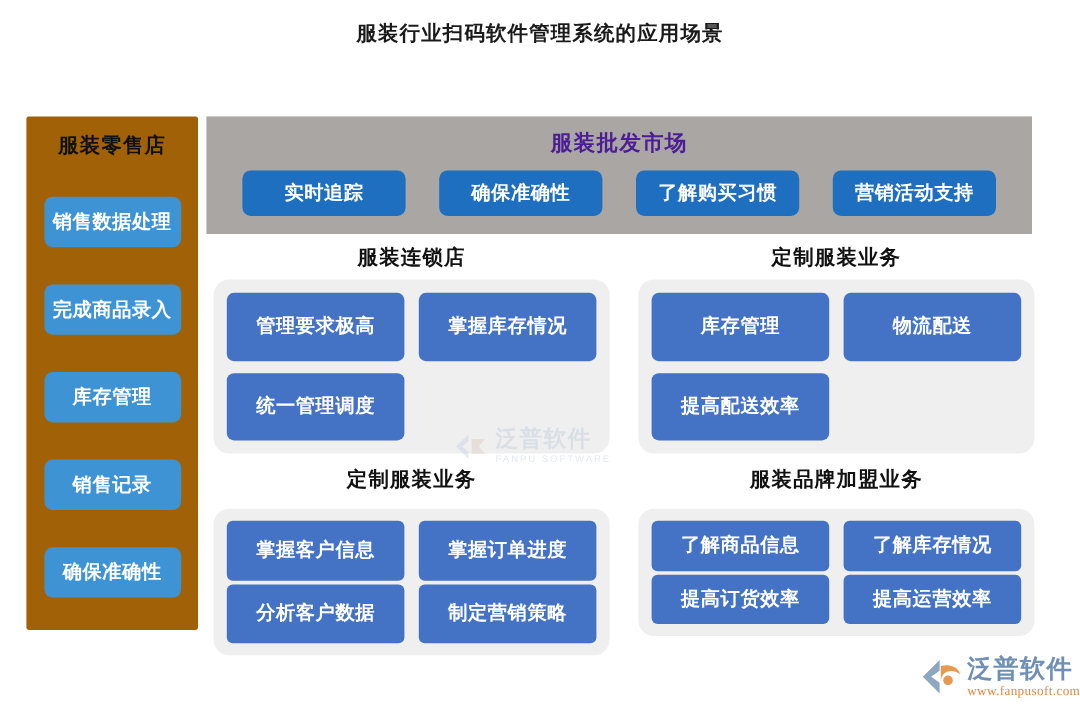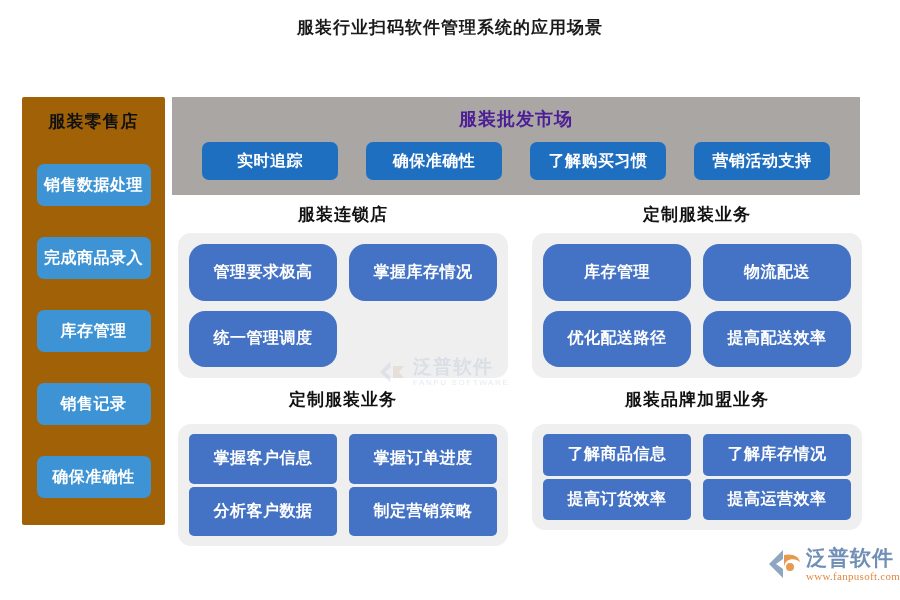--- a/index.html
+++ b/index.html
@@ -137,21 +137,21 @@
     align-items: center;
     justify-content: center;
     letter-spacing: 0.5px;
   }
 
   
   .panel-r1 .panel-grid {
     padding: 11px 11px;
     gap: 10px 12px;
   }
-  .panel-r1 .panel-btn { border-radius: 16px; }
+  .panel-r1 .panel-btn { border-radius: 6px; }
 
   
   .panel-r2 .panel-grid {
     padding: 10px 11px;
     gap: 3px 12px;
   }
 
   
   .watermark {
     position: absolute;
@@ -259,21 +259,20 @@
     <div class="panel-btn">掌握库存情况</div>
     <div class="panel-btn">统一管理调度</div>
   </div>
 </div>
 
 <div class="panel-heading" style="left:532px; top:203px;">定制服装业务</div>
 <div class="panel-box panel-r1" style="left:532px; top:233px; width:330px; height:145px;">
   <div class="panel-grid">
     <div class="panel-btn">库存管理</div>
     <div class="panel-btn">物流配送</div>
-    <div class="panel-btn">优化配送路径</div>
     <div class="panel-btn">提高配送效率</div>
   </div>
 </div>
 
 <div class="panel-heading" style="left:178px; top:388px;">定制服装业务</div>
 <div class="panel-box panel-r2" style="left:178px; top:424px; width:330px; height:122px;text-align:right;">
   <div class="panel-grid">
     <div class="panel-btn">掌握客户信息</div>
     <div class="panel-btn">掌握订单进度</div>
     <div class="panel-btn">分析客户数据</div>

